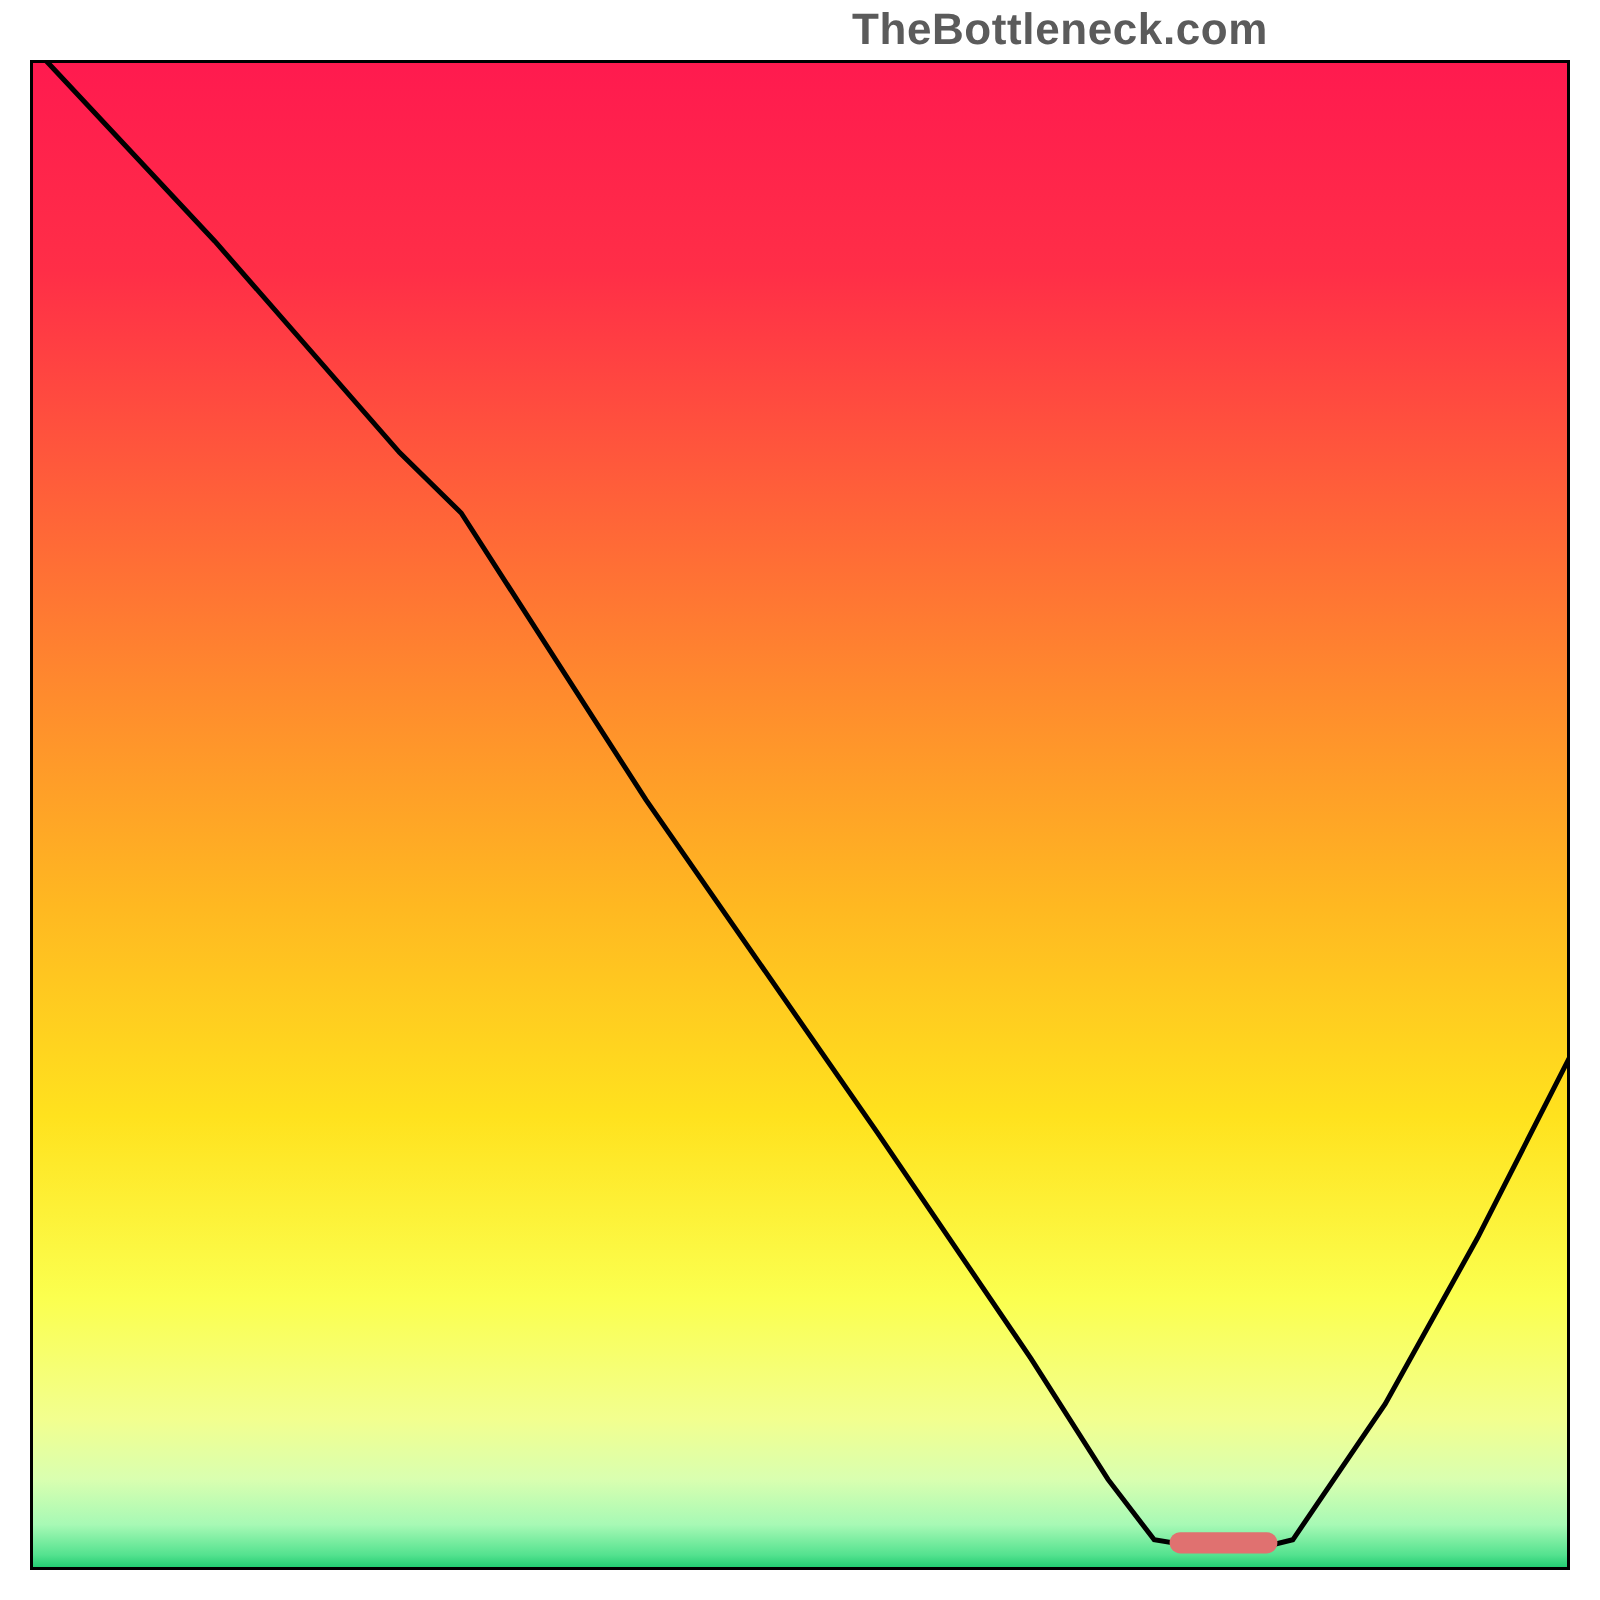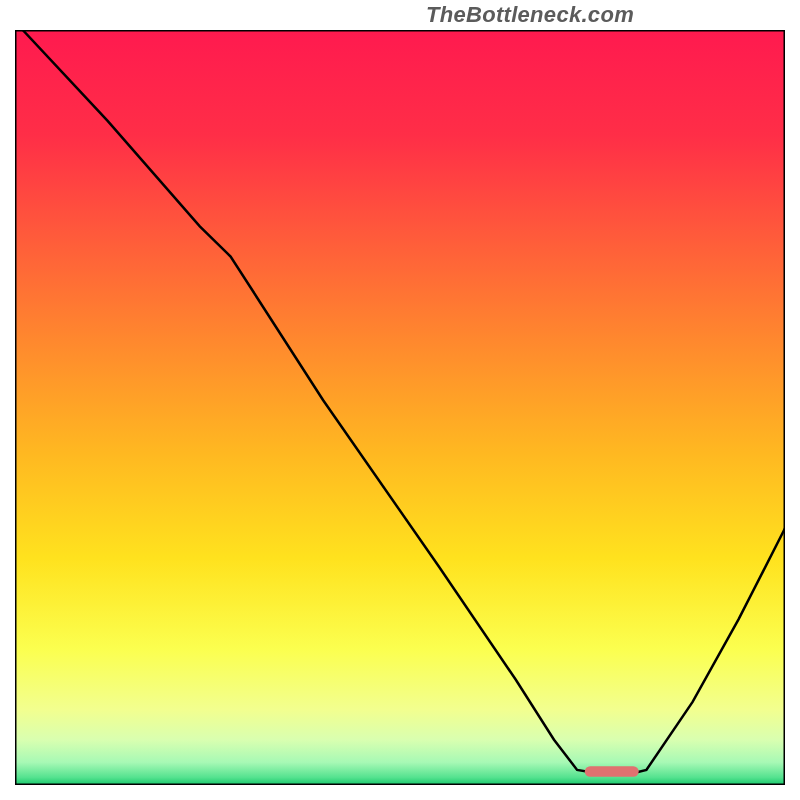--- a/index.html
+++ b/index.html
@@ -8,21 +8,20 @@
     width: 800px;
     height: 800px;
     overflow: hidden;
     background: #ffffff;
     font-family: Arial, Helvetica, sans-serif;
   }
   .frame {
     position: relative;
     width: 644px;
     height: 800px;
-    font-style: italic;
   }
   .watermark {
     position: absolute;
     top: 2px;
     right: 10px;
     font-size: 22px;
     font-weight: 600;
     color: #5b5b5b;
     letter-spacing: 0.3px;
   }

